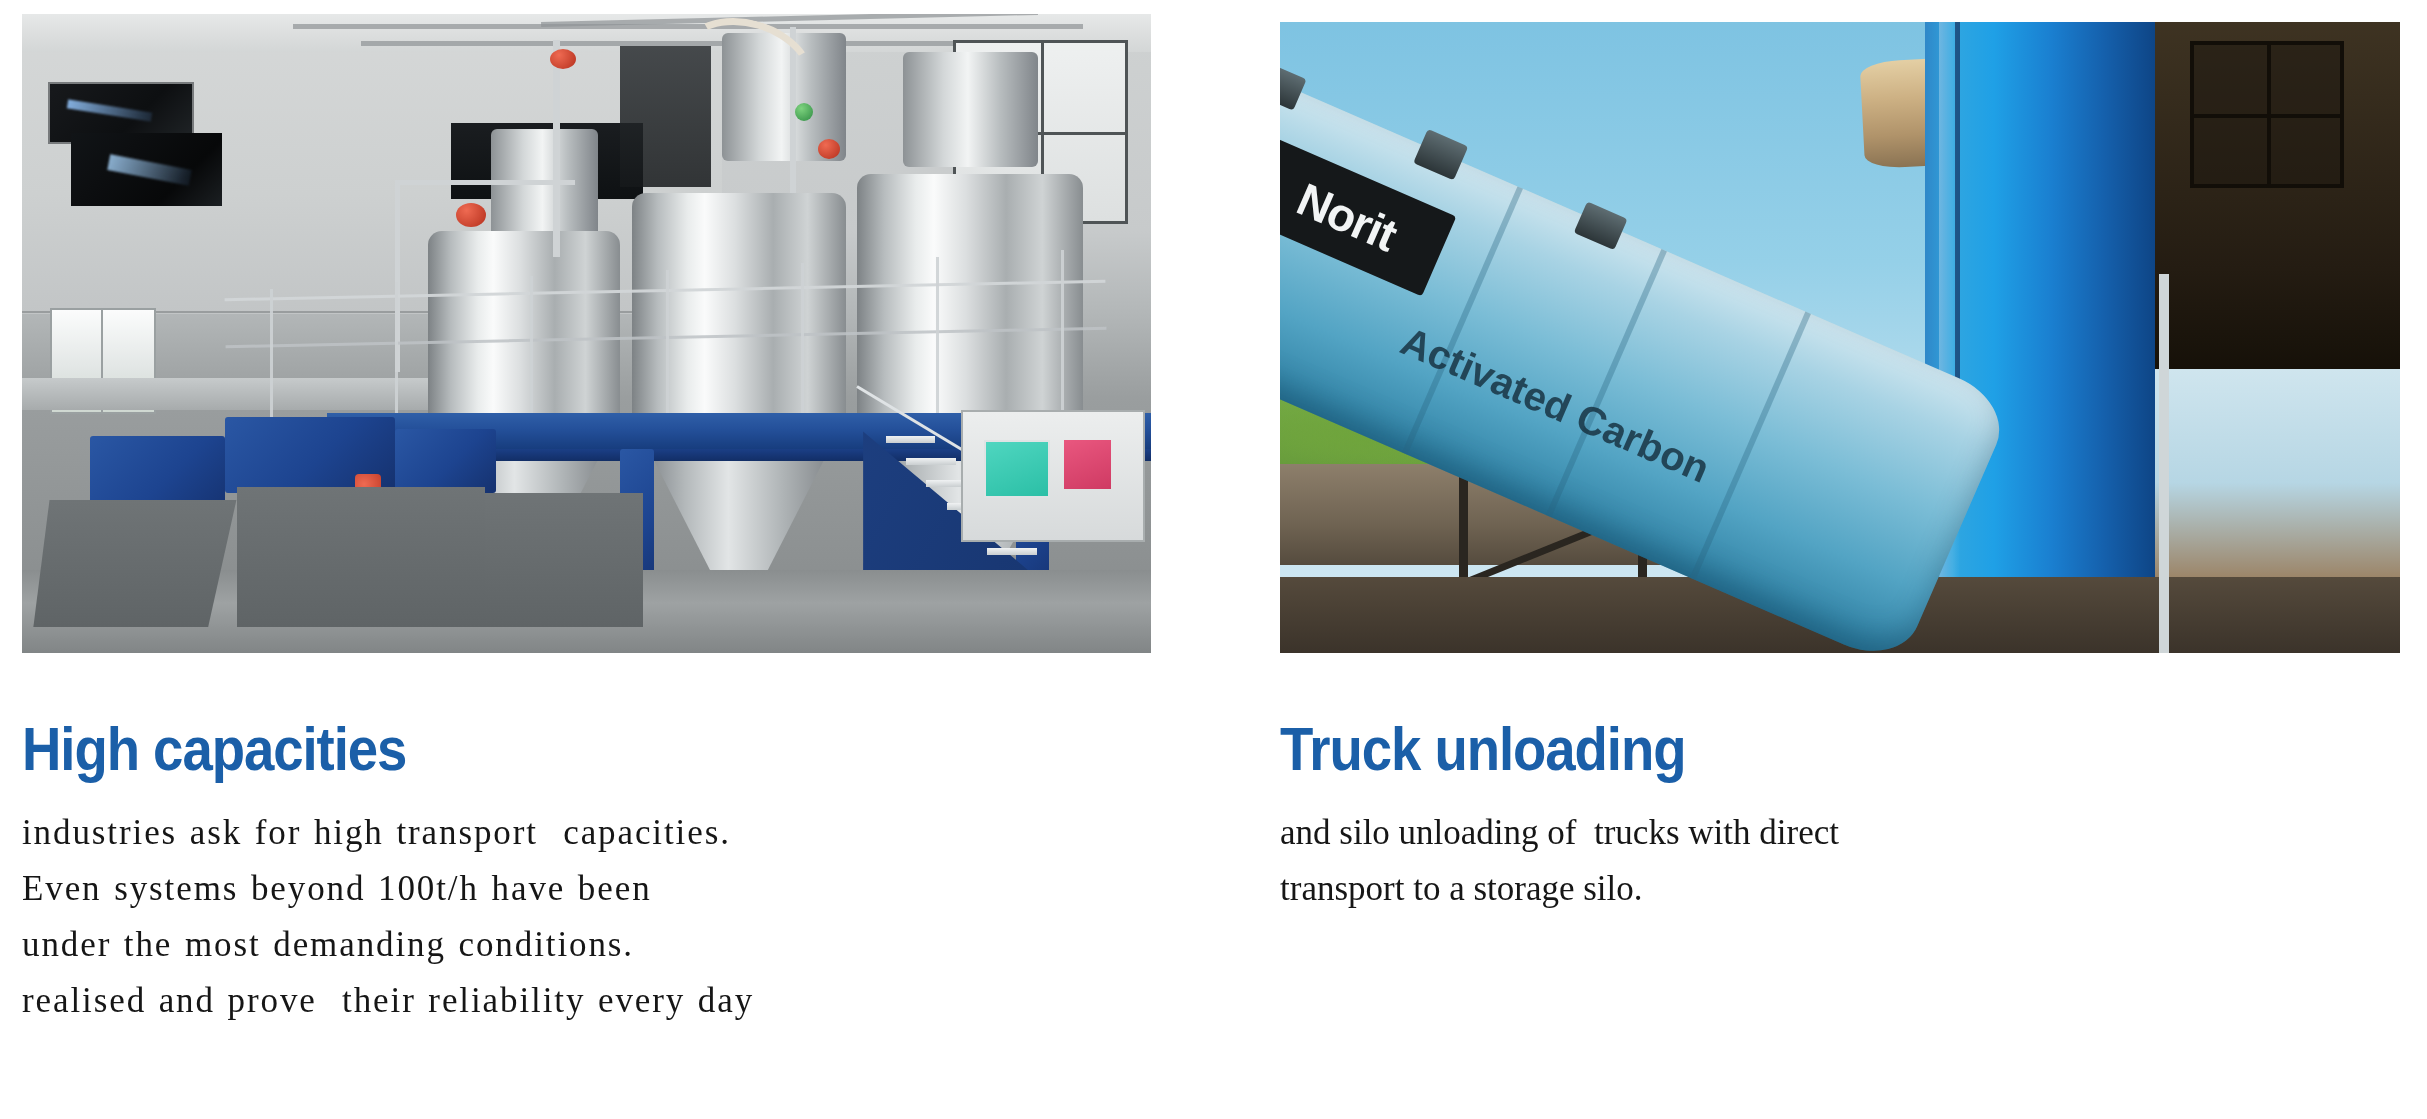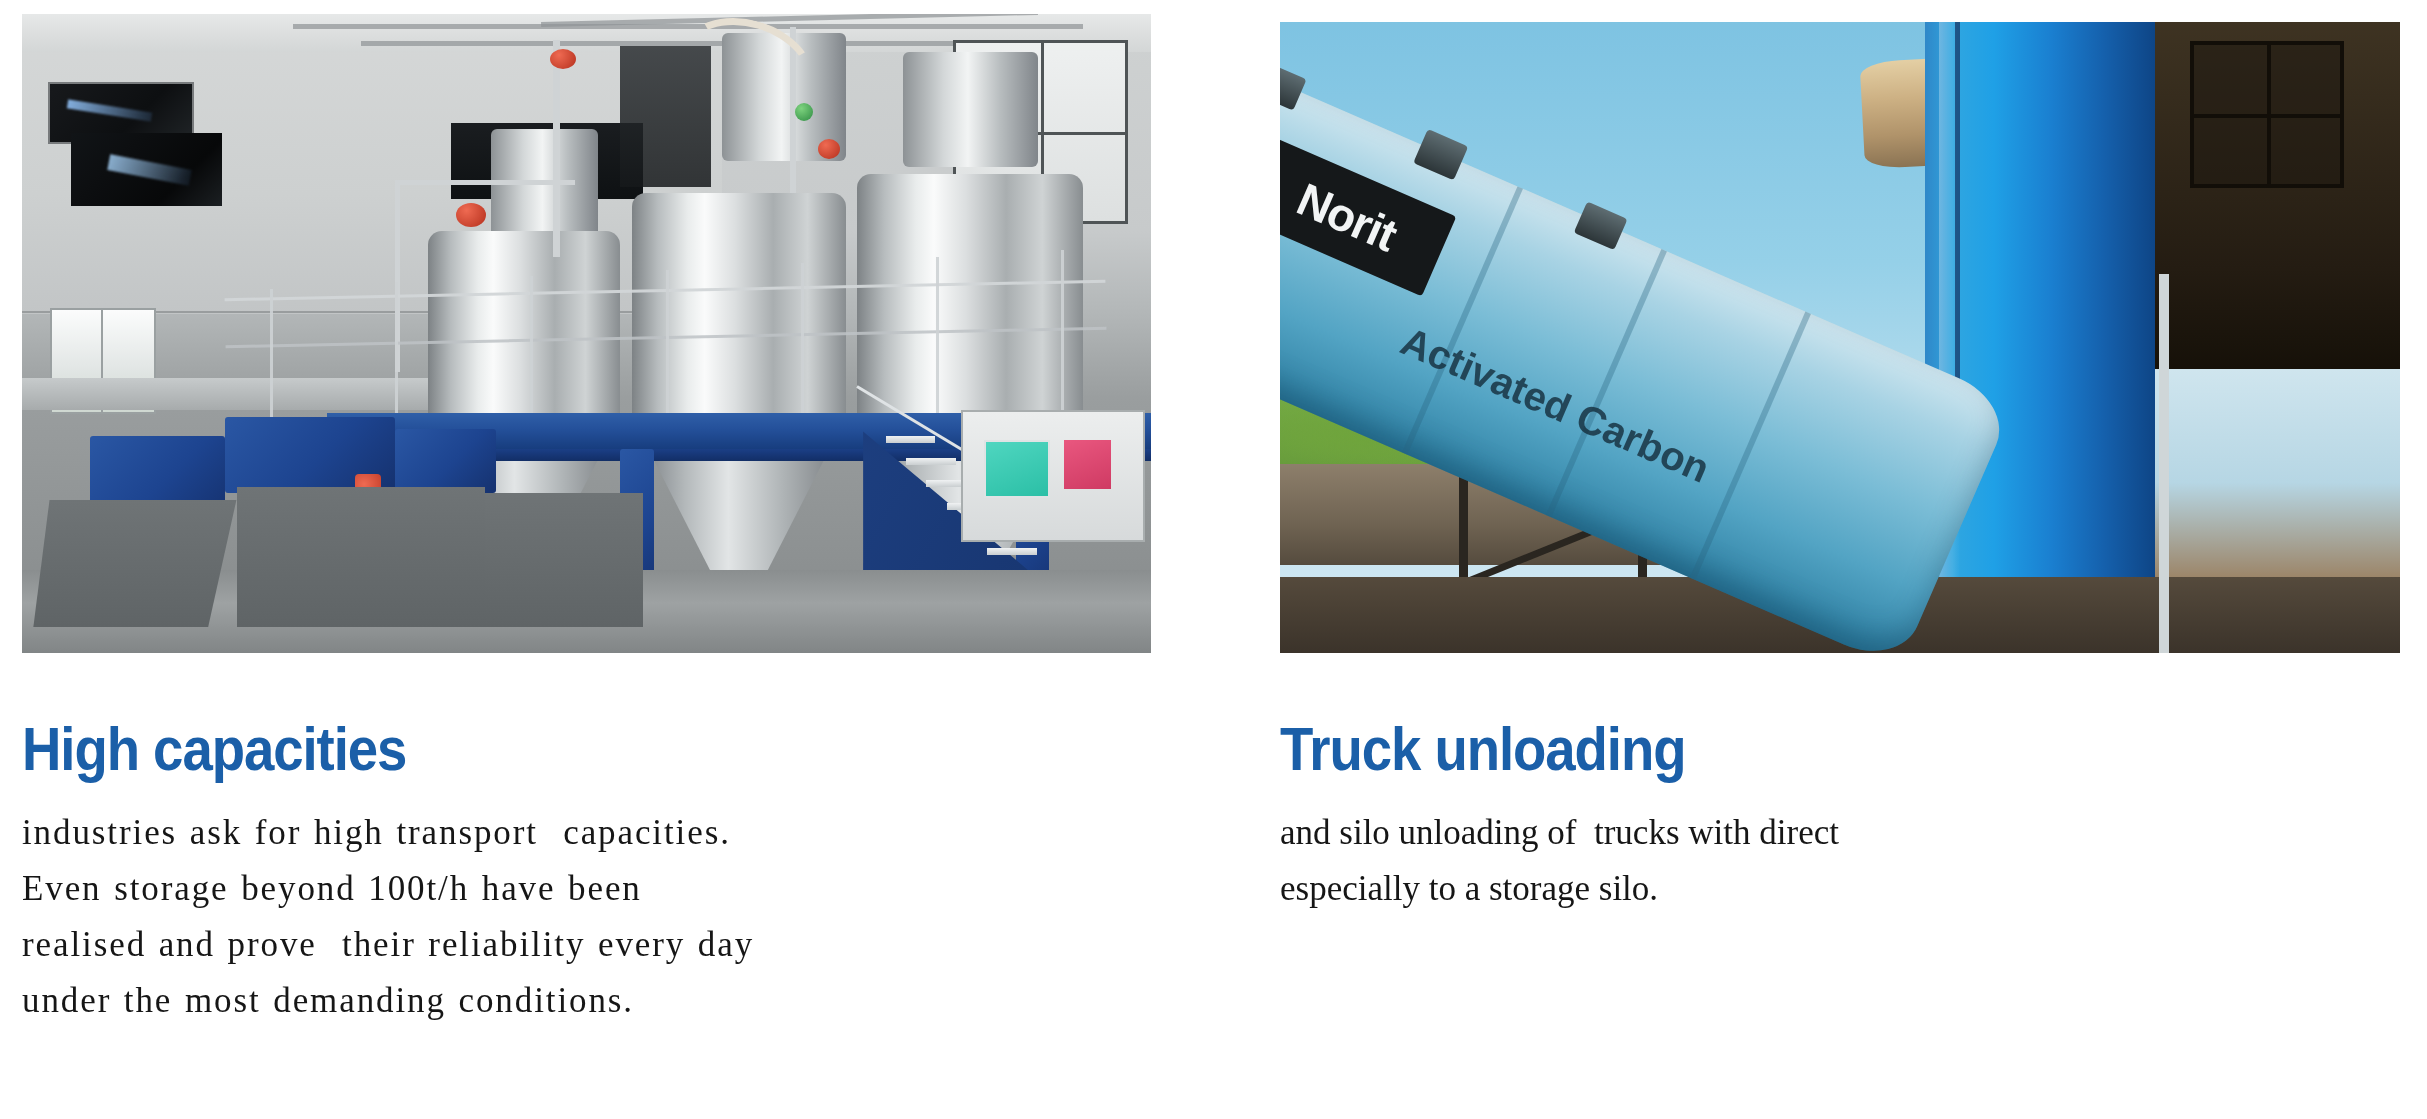--- a/index.html
+++ b/index.html
@@ -479,23 +479,23 @@
         <div class="lp-hopper" style="left:1%;top:76%;width:18%;height:20%;clip-path:polygon(8% 0,100% 0,86% 100%,0 100%);"></div>
         <div class="lp-hopper" style="left:19%;top:74%;width:22%;height:22%;"></div>
         <div class="lp-hopper" style="left:41%;top:75%;width:14%;height:21%;"></div>
       </div>
     </div>
 
     <div class="heading">High capacities</div>
 
     <div class="body-text">
       <span class="line">industries ask for high transport  capacities.</span>
-      <span class="line">Even storage beyond 100t/h have been</span>
+      <span class="line">Even systems beyond 100t/h have been</span>
+      <span class="line">under the most demanding conditions.</span>
       <span class="line">realised and prove  their reliability every day</span>
-      <span class="line">under the most demanding conditions.</span>
     </div>
   </div>
 
   <div class="column right">
 
     <div class="photo">
       <div class="photo-inner">
         <div class="rp-sky"></div>
 
         <div class="rp-pipe-beige" style="left:52%;top:4%;width:52%;height:17%;transform:rotate(-3deg);"></div>
@@ -535,17 +535,17 @@
           </div>
           <span class="rp-ac-text">Activated Carbon</span>
         </div>
       </div>
     </div>
 
     <div class="heading">Truck unloading</div>
 
     <div class="body-text">
       <span class="line">and silo unloading of  trucks with direct</span>
-      <span class="line">especially to a storage silo.</span>
+      <span class="line">transport to a storage silo.</span>
     </div>
   </div>
 
 </div>
 
 </body></html>

